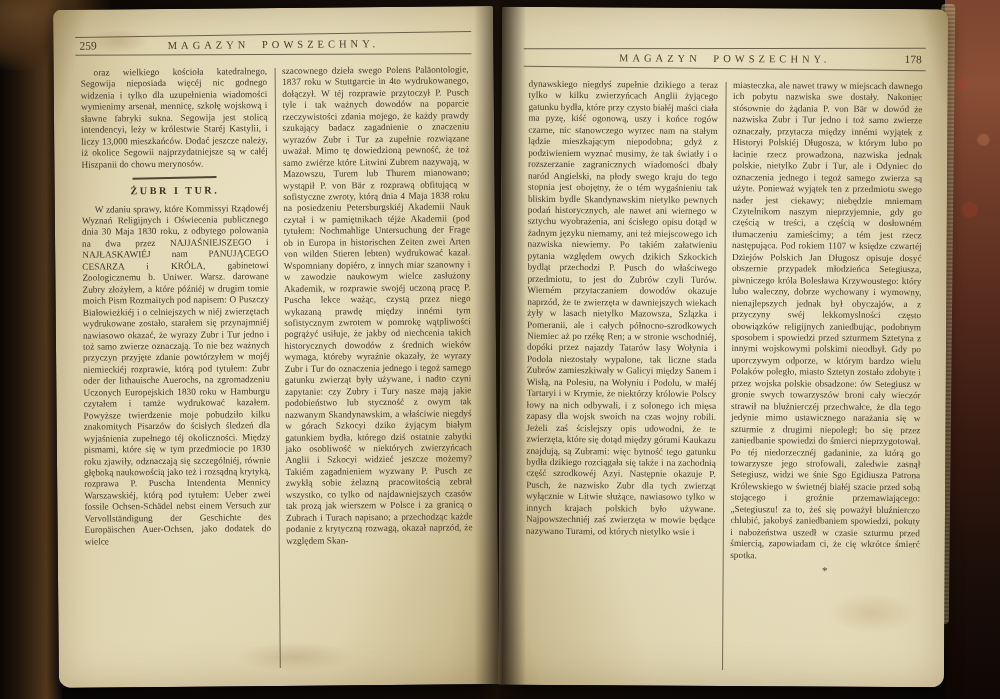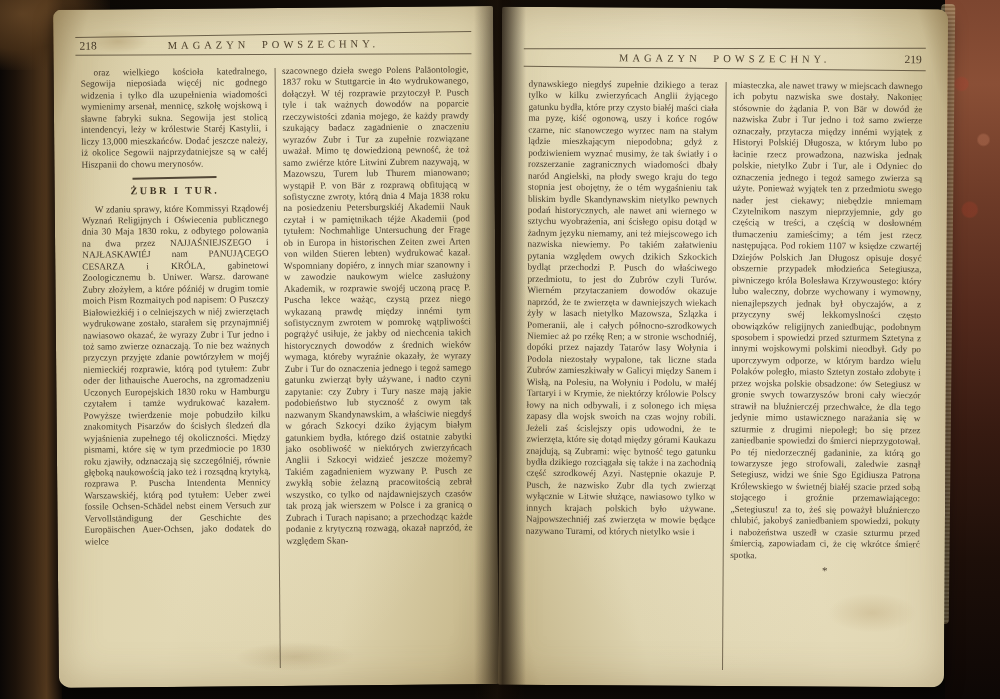--- a/index.html
+++ b/index.html
@@ -118,21 +118,21 @@
   <div class="page-edges"></div>
 
   <div class="page page-left">
     <div class="page-inner">
       <div class="fox a"></div>
       <div class="fox c"></div>
 
       <div class="running-head">
         <div class="head-rule top"></div>
         <div class="head-row">
-          <span class="page-number outer">218</span>
+          <span class="page-number outer">259</span>
           <span class="running-title">MAGAZYN POWSZECHNY.</span>
           <span class="page-number"></span>
         </div>
         <div class="head-rule bottom"></div>
       </div>
 
       <div class="textblock">
         <div class="col">
           <p class="para">oraz wielkiego kościoła katedralnego, Segowija nieposiada więcéj nic godnego widzenia i tylko dla uzupełnienia wiadomości wymienimy arsenał, mennicę, szkołę wojskową i sławne fabryki sukna. Segowija jest stolicą intendencyi, leży w królestwie Staréj Kastylii, i liczy 13,000 mieszkańców. Dodać jeszcze należy, iż okolice Segowii najprzydatniejsze są w całéj Hiszpanii do chowu merynosów.</p>
           <div class="section-divider"></div>
@@ -149,21 +149,21 @@
 
   <div class="page page-right">
     <div class="page-inner">
       <div class="fox b"></div>
 
       <div class="running-head">
         <div class="head-rule top"></div>
         <div class="head-row">
           <span class="page-number"></span>
           <span class="running-title">MAGAZYN POWSZECHNY.</span>
-          <span class="page-number outer">219</span>
+          <span class="page-number outer">178</span>
         </div>
         <div class="head-rule bottom"></div>
       </div>
 
       <div class="textblock">
         <div class="col">
           <p class="para no-indent">dynawskiego niegdyś zupełnie dzikiego a teraz tylko w kilku zwierzyńcach Anglii żyjącego gatunku bydła, które przy czysto białéj maści ciała ma pyzę, kiść ogonową, uszy i końce rogów czarne, nic stanowczego wyrzec nam na stałym lądzie mieszkającym niepodobna; gdyż z podziwieniem wyznać musimy, że tak światły i o rozszerzanie zagranicznych wiadomości dbały naród Angielski, na płody swego kraju do tego stopnia jest obojętny, że o tém wygaśnieniu tak bliskim bydle Skandynawskim nietylko pewnych podań historycznych, ale nawet ani wiernego w sztychu wyobrażenia, ani ścisłego opisu dotąd w żadnym języku niemamy, ani też miejscowego ich nazwiska niewiemy. Po takiém załatwieniu pytania względem owych dzikich Szkockich bydląt przechodzi P. Pusch do właściwego przedmiotu, to jest do Zubrów czyli Turów. Wierném przytaczaniem dowodów okazuje naprzód, że te zwierzęta w dawniejszych wiekach żyły w lasach nietylko Mazowsza, Szlązka i Pomeranii, ale i całych północno-szrodkowych Niemiec aż po rzékę Ren; a w stronie wschodniéj, dopóki przez najazdy Tatarów lasy Wołynia i Podola niezostały wypalone, tak liczne stada Zubrów zamieszkiwały w Galicyi między Sanem i Wisłą, na Polesiu, na Wołyniu i Podolu, w małéj Tartaryi i w Krymie, że niektórzy królowie Polscy łowy na nich odbywali, i z solonego ich mięsa zapasy dla wojsk swoich na czas wojny robili. Jeżeli zaś ścislejszy opis udowodni, że te zwierzęta, które się dotąd między górami Kaukazu znajdują, są Zubrami: więc bytność tego gatunku bydła dzikiego rozciągała się także i na zachodnią część szrodkowéj Azyi. Następnie okazuje P. Pusch, że nazwisko Zubr dla tych zwierząt wyłącznie w Litwie służące, nawiasowo tylko w innych krajach polskich było używane. Najpowszechniéj zaś zwierzęta w mowie będące nazywano Turami, od których nietylko wsie i</p>
         </div>
         <div class="col-rule"></div>
         <div class="col">

